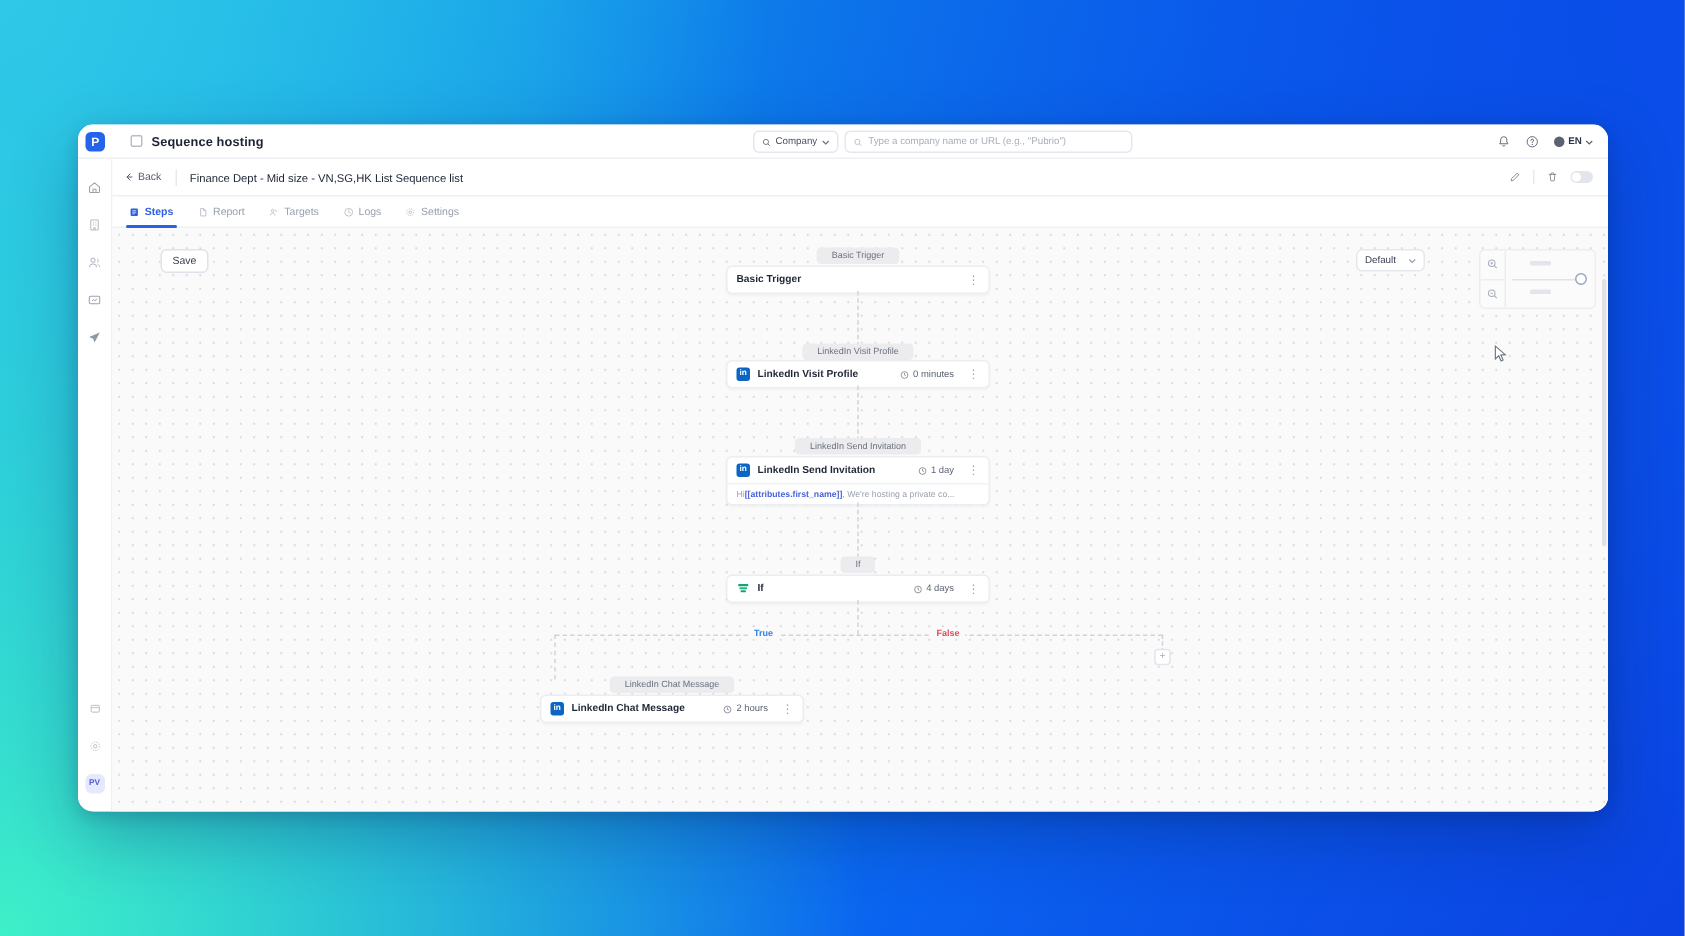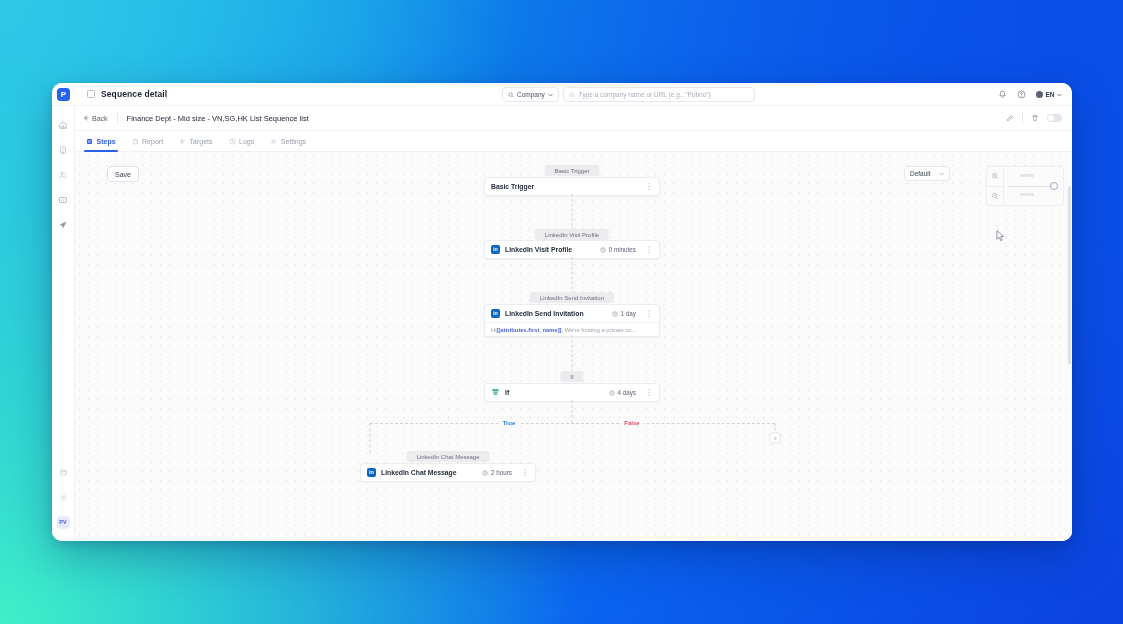--- a/index.html
+++ b/index.html
@@ -173,21 +173,21 @@
 </head>
 <body>
 
 <div class="window">
 
   <div class="topbar">
     <div class="logo-cell">
       <div class="logo">P</div>
     </div>
     <div class="panel-toggle"></div>
-    <div class="topbar-title">Sequence detail</div>
+    <div class="topbar-title">Sequence hosting</div>
 
     <div class="searchwrap">
       <div class="co-select">
         <svg width="6" height="6" viewBox="0 0 16 16">
           <circle cx="7" cy="7" r="4.6" fill="none" stroke="#6b7280" stroke-width="1.6"></circle>
           <line x1="10.4" y1="10.4" x2="14" y2="14" stroke="#6b7280" stroke-width="1.6"></line>
         </svg>
         <span>Company</span>
         <svg width="5" height="4" viewBox="0 0 10 6">
           <path d="M1 1l4 4 4-4" fill="none" stroke="#6b7280" stroke-width="1.6"></path>

